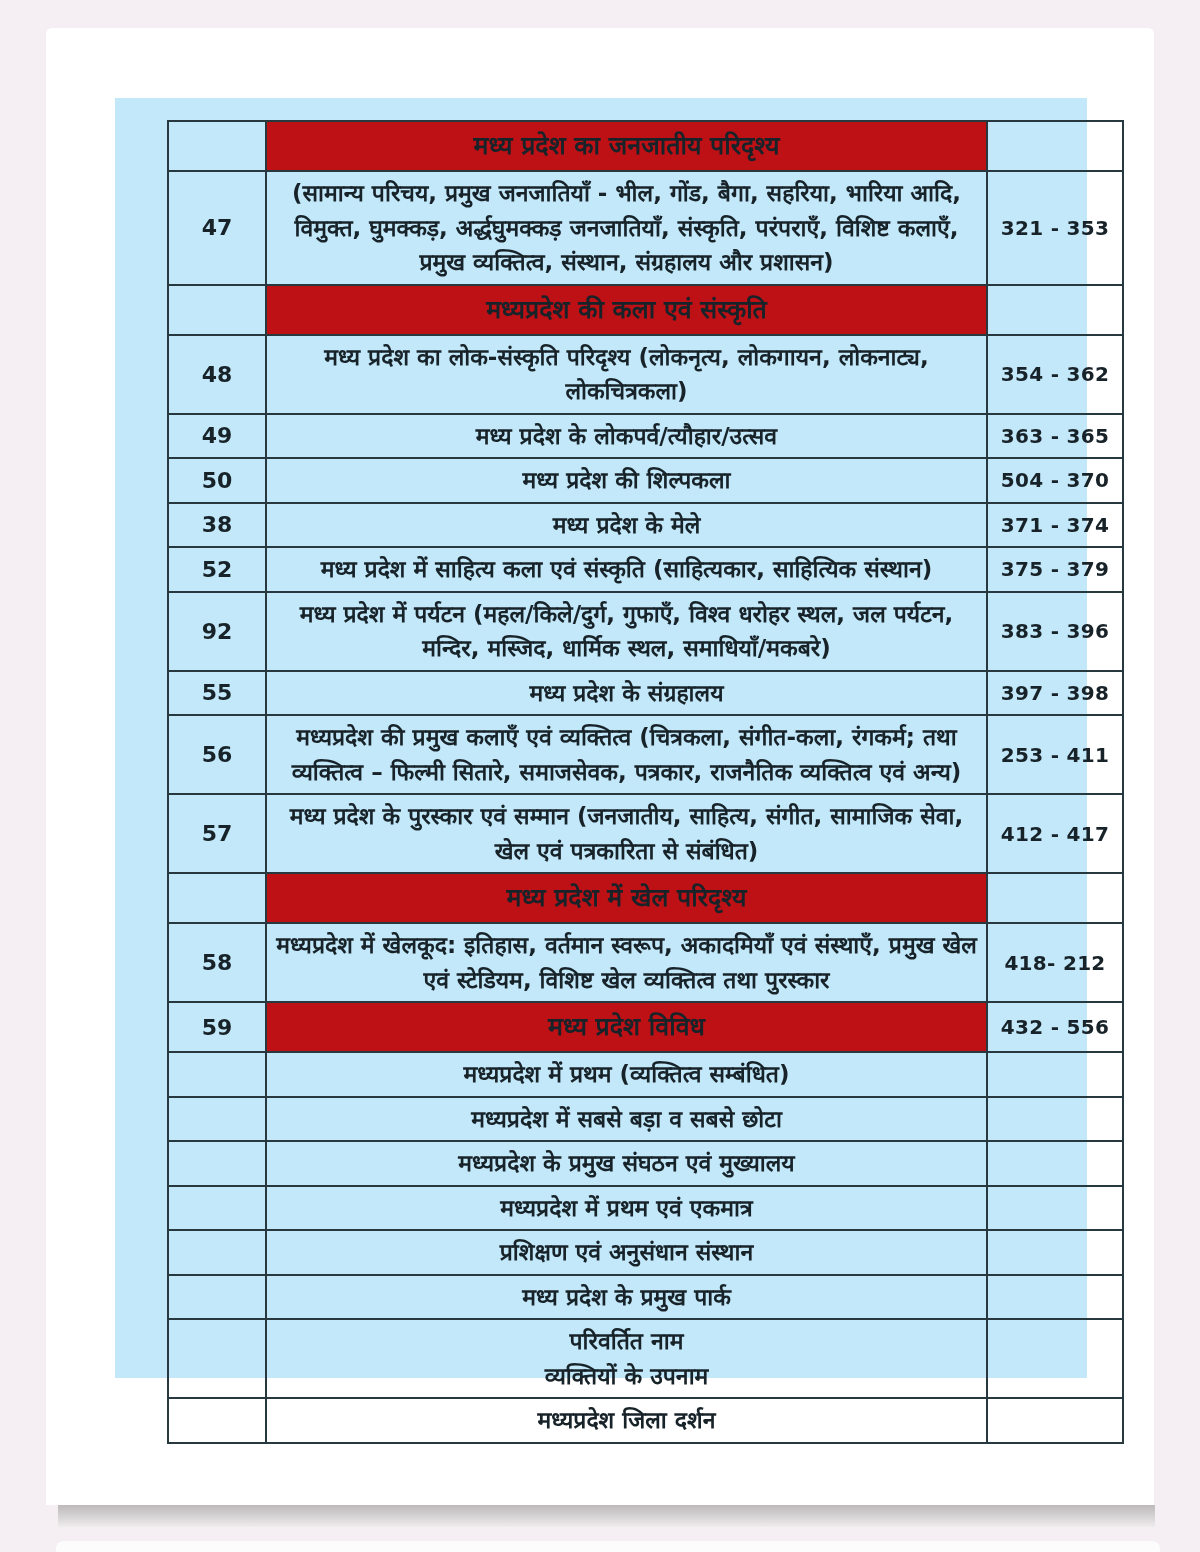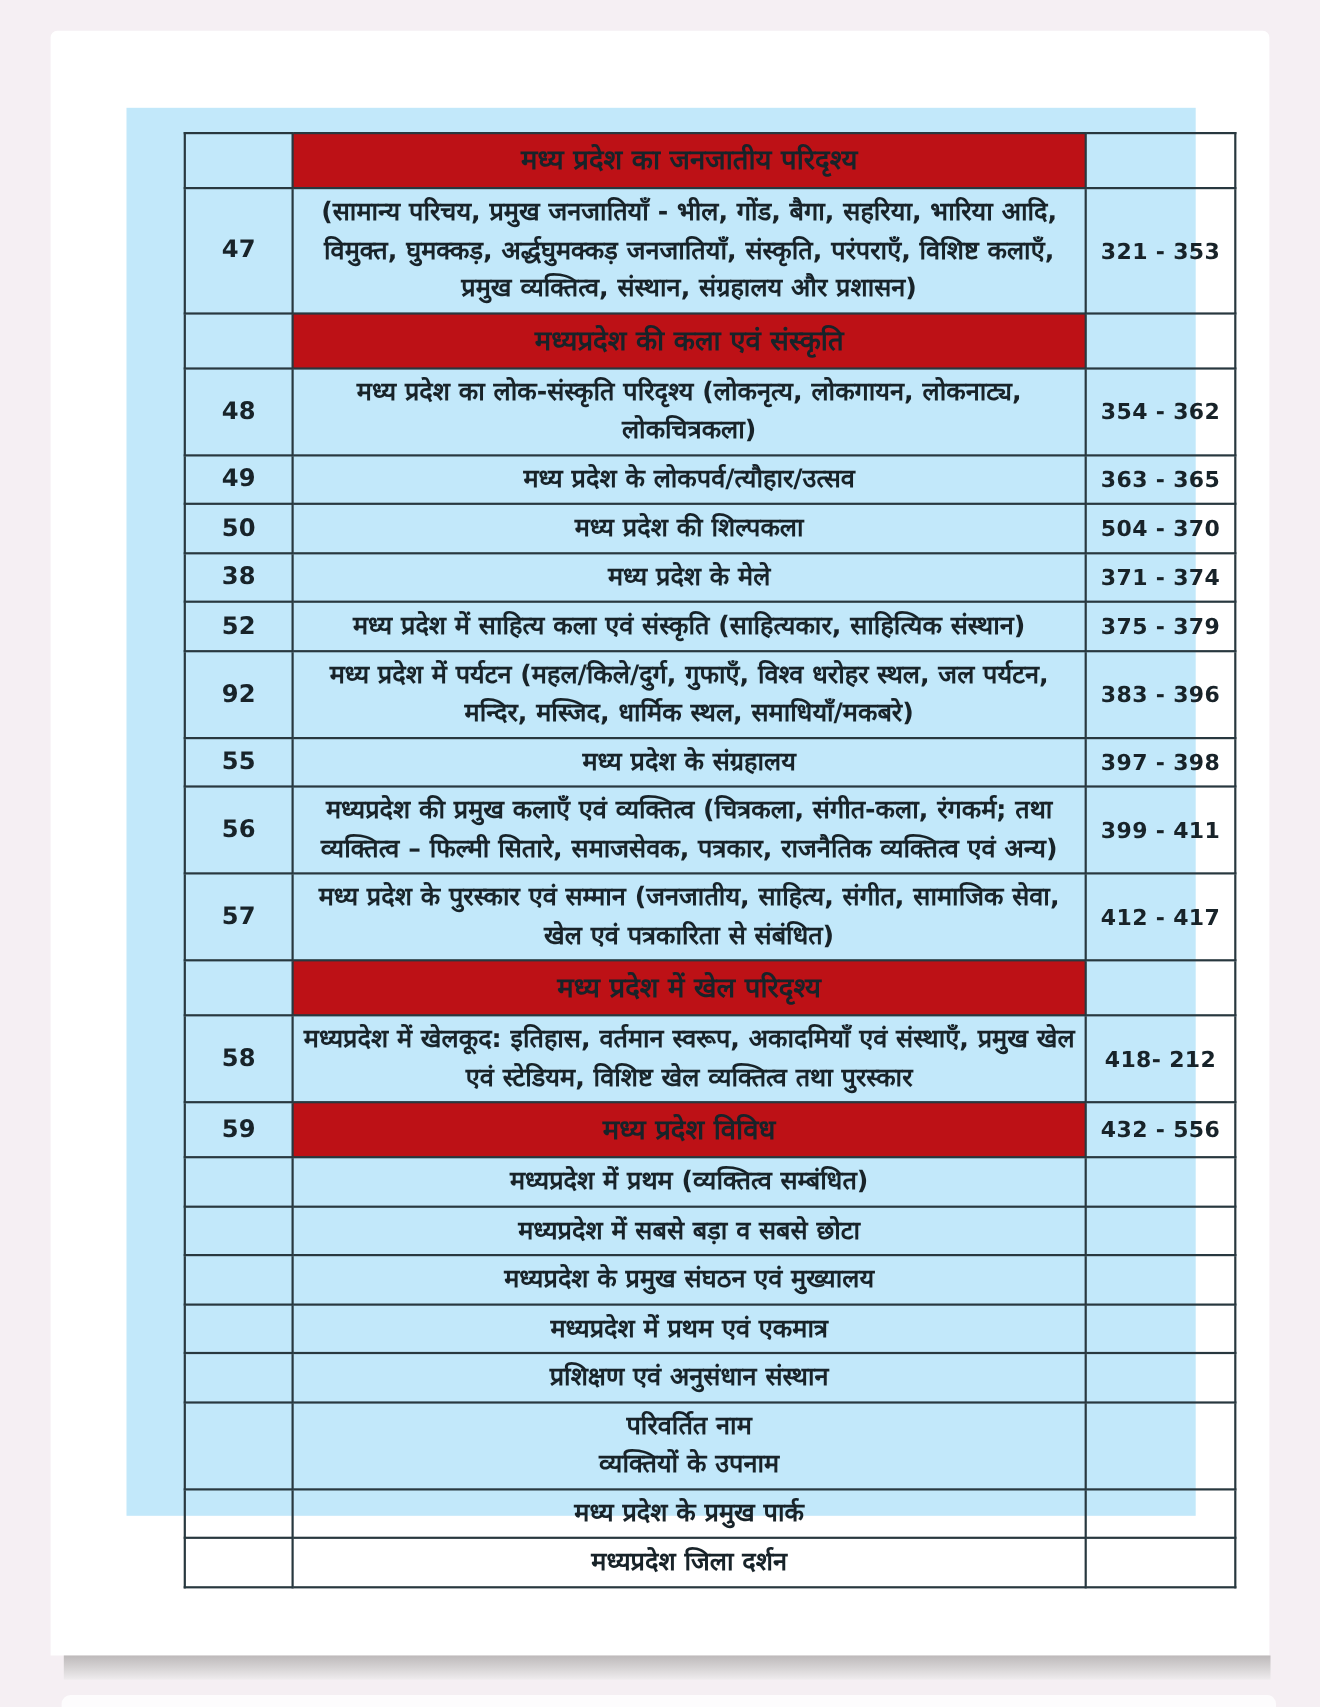--- a/index.html
+++ b/index.html
@@ -100,21 +100,21 @@
         <td class="c-pages">383 - 396</td>
       </tr>
       <tr>
         <td class="c-num">55</td>
         <td class="c-title">मध्य प्रदेश के संग्रहालय</td>
         <td class="c-pages">397 - 398</td>
       </tr>
       <tr>
         <td class="c-num">56</td>
         <td class="c-title">मध्यप्रदेश की प्रमुख कलाएँ एवं व्यक्तित्व (चित्रकला, संगीत-कला, रंगकर्म; तथा व्यक्तित्व – फिल्मी सितारे, समाजसेवक, पत्रकार, राजनैतिक व्यक्तित्व एवं अन्य)</td>
-        <td class="c-pages">399 - 411</td>
+        <td class="c-pages">253 - 411</td>
       </tr>
       <tr>
         <td class="c-num">57</td>
         <td class="c-title">मध्य प्रदेश के पुरस्कार एवं सम्मान (जनजातीय, साहित्य, संगीत, सामाजिक सेवा, खेल एवं पत्रकारिता से संबंधित)</td>
         <td class="c-pages">412 - 417</td>
       </tr>
       <tr class="section-row">
         <td class="c-num"></td>
         <td class="c-title section">मध्य प्रदेश में खेल परिदृश्य</td>
         <td class="c-pages"></td>
@@ -149,27 +149,27 @@
         <td class="c-title">मध्यप्रदेश में प्रथम एवं एकमात्र</td>
         <td class="c-pages"></td>
       </tr>
       <tr>
         <td class="c-num"></td>
         <td class="c-title">प्रशिक्षण एवं अनुसंधान संस्थान</td>
         <td class="c-pages"></td>
       </tr>
       <tr>
         <td class="c-num"></td>
-        <td class="c-title">परिवर्तित नाम
-व्यक्तियों के उपनाम</td>
+        <td class="c-title">मध्य प्रदेश के प्रमुख पार्क</td>
         <td class="c-pages"></td>
       </tr>
       <tr>
         <td class="c-num"></td>
-        <td class="c-title">मध्य प्रदेश के प्रमुख पार्क</td>
+        <td class="c-title">परिवर्तित नाम
+व्यक्तियों के उपनाम</td>
         <td class="c-pages"></td>
       </tr>
       <tr>
         <td class="c-num"></td>
         <td class="c-title">मध्यप्रदेश जिला दर्शन</td>
         <td class="c-pages"></td>
       </tr>
     </tbody>
 </table>
 

